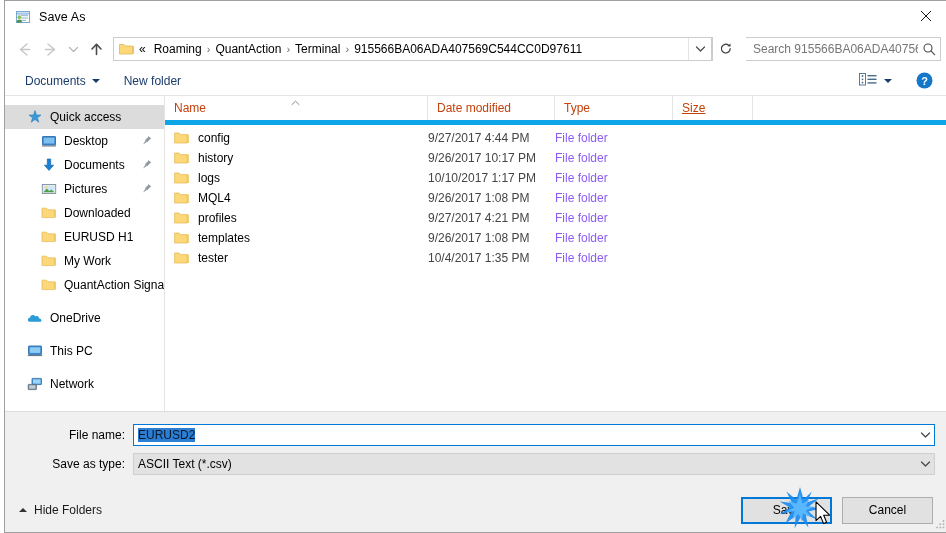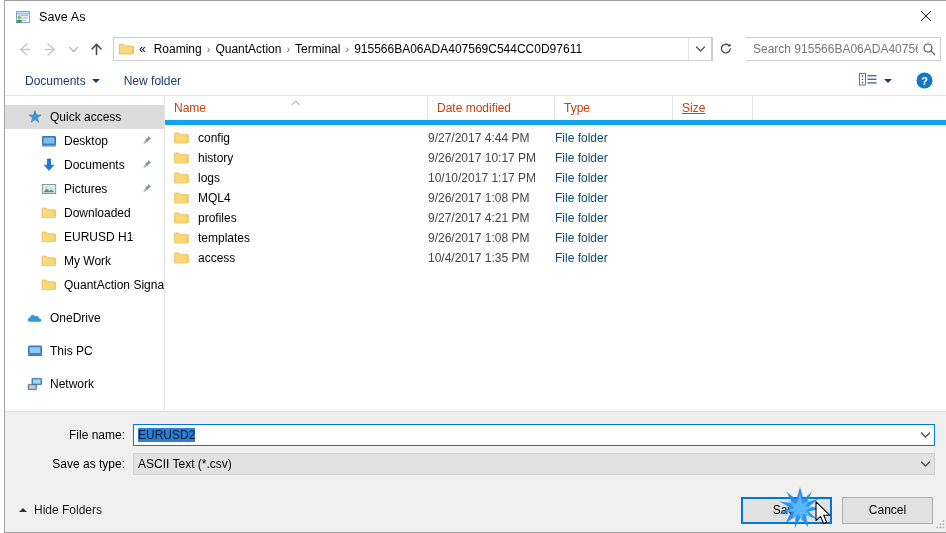--- a/index.html
+++ b/index.html
@@ -275,21 +275,21 @@
   .cell {
     height: 20px;
     display: flex;
     align-items: center;
     box-sizing: border-box;
     overflow: hidden;
     white-space: nowrap;
   }
   .cell-name { width: 263px; padding-left: 9px; color: #000; }
   .cell-date { width: 127px; color: #444; }
-  .cell-type { width: 118px; color: #0c4a6e; }
+  .cell-type { width: 118px; color: #8b5cf6; }
   .cell-size { width: 80px; color: #444; }
   .row-folder-ico {
     width: 16px; height: 14px;
     margin-right: 8px;
     flex: none;
     position: relative;
   }
 
   
   .formarea {
@@ -795,21 +795,21 @@
         </div>
 
         <div class="row">
           <div class="cell cell-name">
             <span class="row-folder-ico">
               <svg width="16" height="14" viewBox="0 0 16 14">
                 <path d="M0.6 2 H5.2 L6.5 3.6 H13.2 V12 H0.6 Z" fill="#fcd878" stroke="#e4bc5c" stroke-width="0.8"></path>
                 <path d="M13.2 3.6 H14.8 V12 H13.2 Z" fill="#f0c45e"></path>
               </svg>
             </span>
-            <span>access</span>
+            <span>tester</span>
           </div>
           <div class="cell cell-date">10/4/2017 1:35 PM</div>
           <div class="cell cell-type">File folder</div>
           <div class="cell cell-size"></div>
         </div>
 
       </div>
     </div>
   </div>
 

